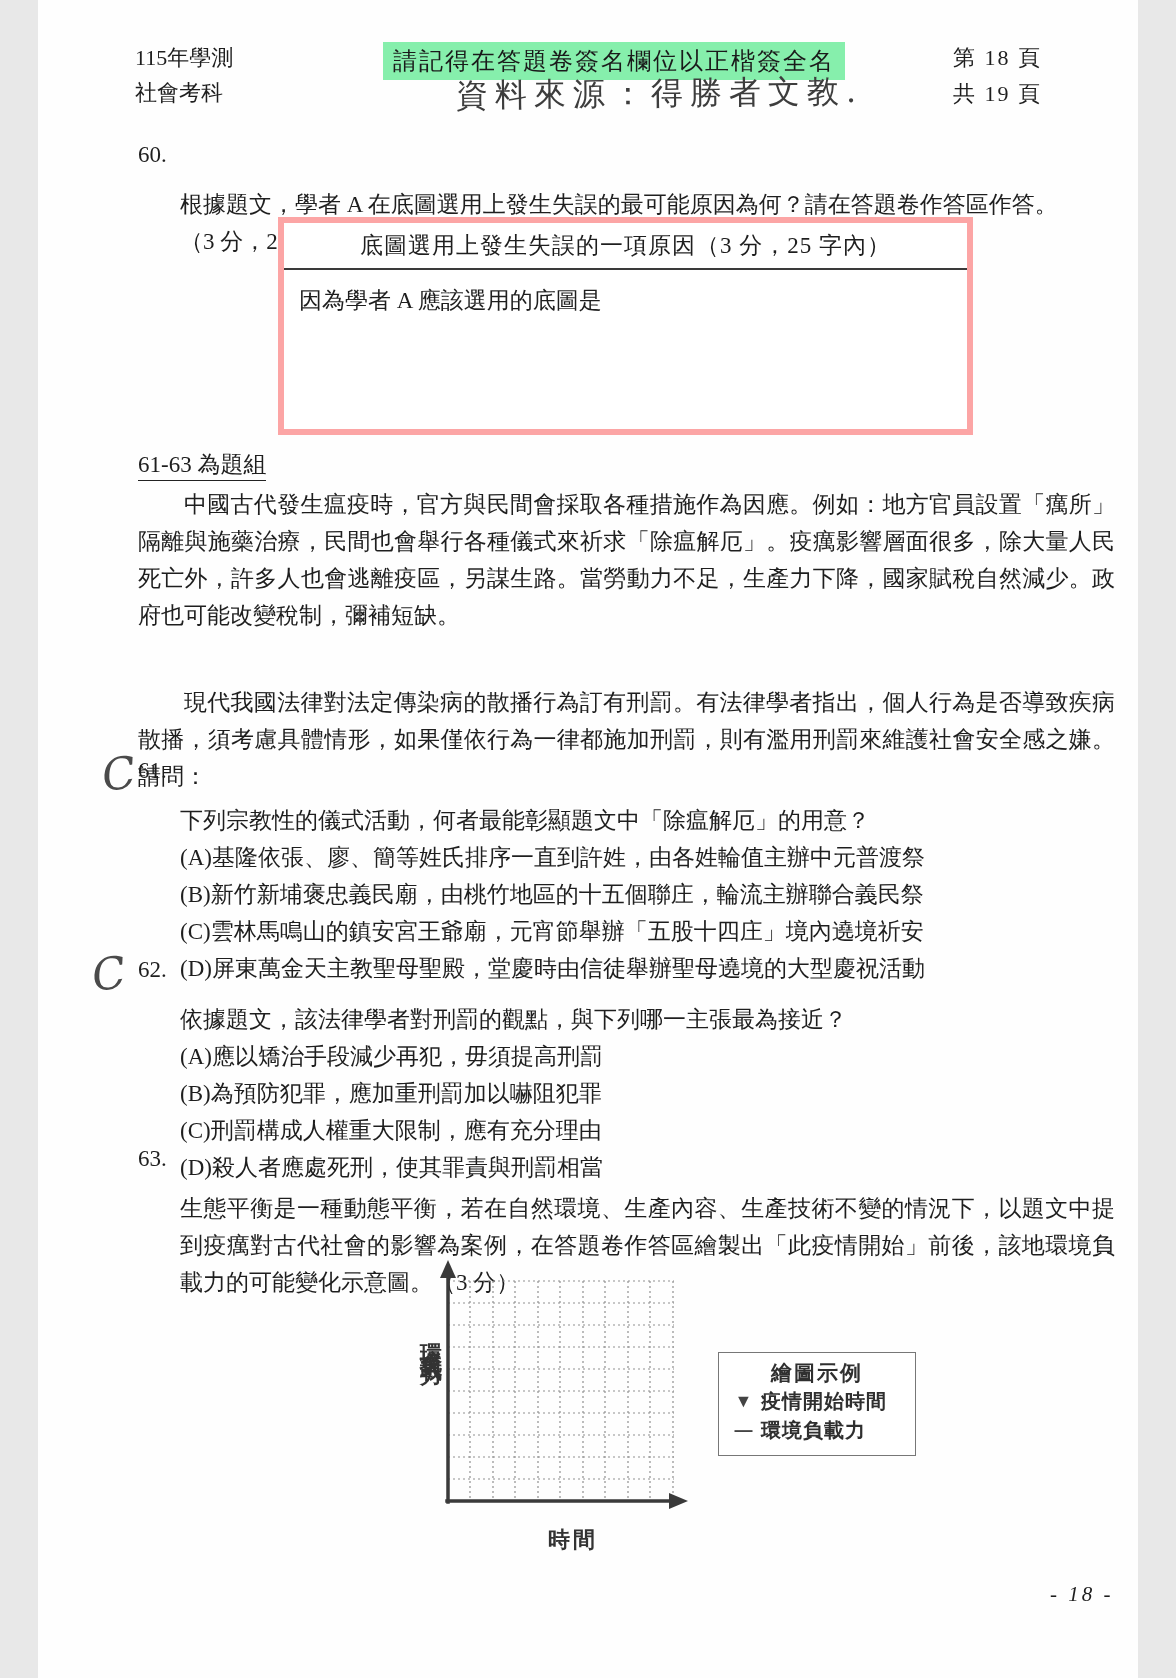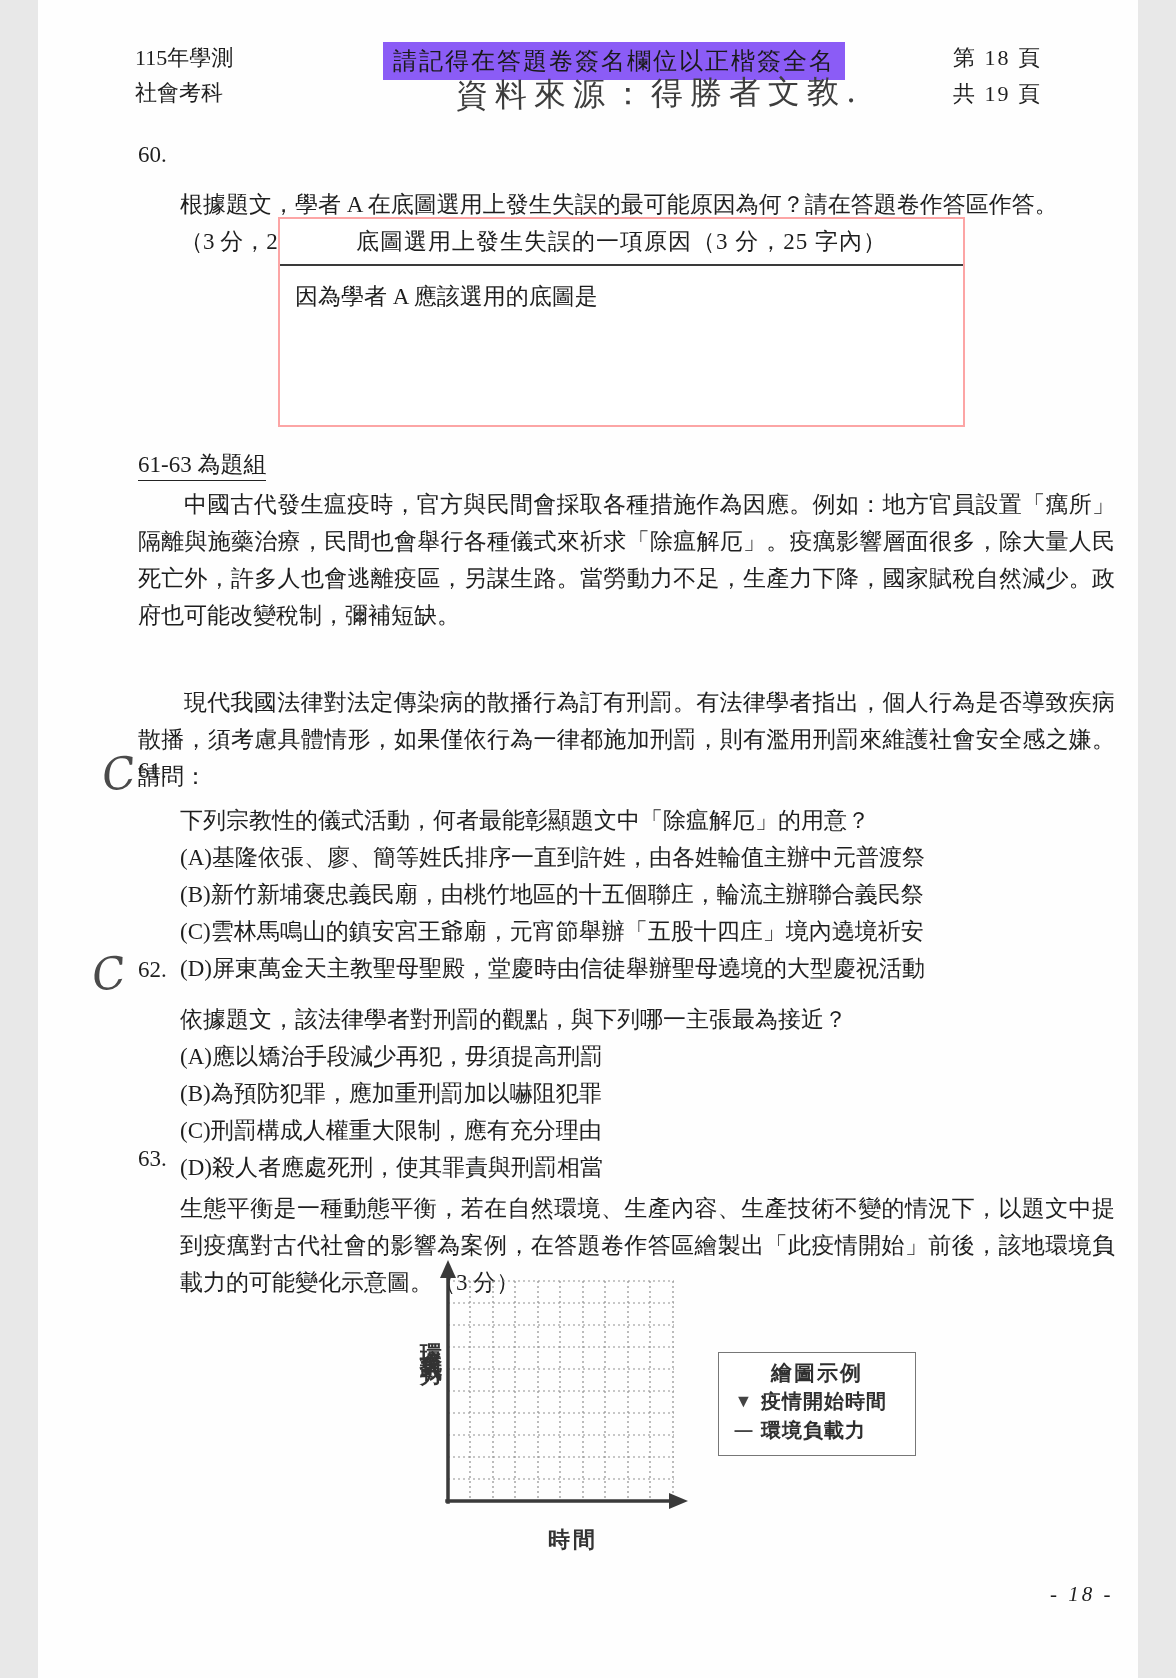--- a/index.html
+++ b/index.html
@@ -10,21 +10,21 @@
     margin:0 auto;
     font-family:"Liberation Serif", serif;
     color:#1e1e1e;
     overflow:hidden;
   }
   
   .hdr-left{position:absolute;left:97px;top:40px;font-size:22px;line-height:35px;}
   .hdr-right{position:absolute;left:915px;top:40px;font-size:22px;line-height:36px;letter-spacing:2px;}
   .notice{
     position:absolute;left:345px;top:42px;
-    background:#8b5cf6;
+    background:#86efac;
     font-size:24px;letter-spacing:2px;
     padding:3px 10px;
     color:#1a1a1a;
   }
   .hand-src{
     position:absolute;left:418px;top:72px;
     font-size:32px;letter-spacing:7px;color:#3d3d3d;
     transform:rotate(-0.6deg);
     font-family:"DejaVu Serif", serif;
   }
@@ -35,21 +35,21 @@
   .qbody{flex:1;margin-left:42px;}
   .opt{display:block;}
   .margin-mark{
     position:absolute;font-size:44px;color:#4a4a4a;
     font-family:"DejaVu Serif", serif;font-style:italic;
     transform:rotate(-8deg);
   }
   
   .ansbox{
     position:absolute;left:240px;top:217px;width:683px;height:206px;
-    border:2px solid #fca5a5;background:#fff;
+    border:6px solid #fca5a5;background:#fff;
     font-size:23px;
   }
   .ansbox-hd{
     height:45px;line-height:45px;text-align:center;
     border-bottom:2px solid #3a3a3a;letter-spacing:1px;
   }
   .ansbox-bd{padding:13px 15px;line-height:36px;}
   
   .group-hd{position:absolute;left:100px;top:449px;font-size:23px;}
   .group-hd span{border-bottom:1.5px solid #222;padding-bottom:3px;margin-top:16px;}

